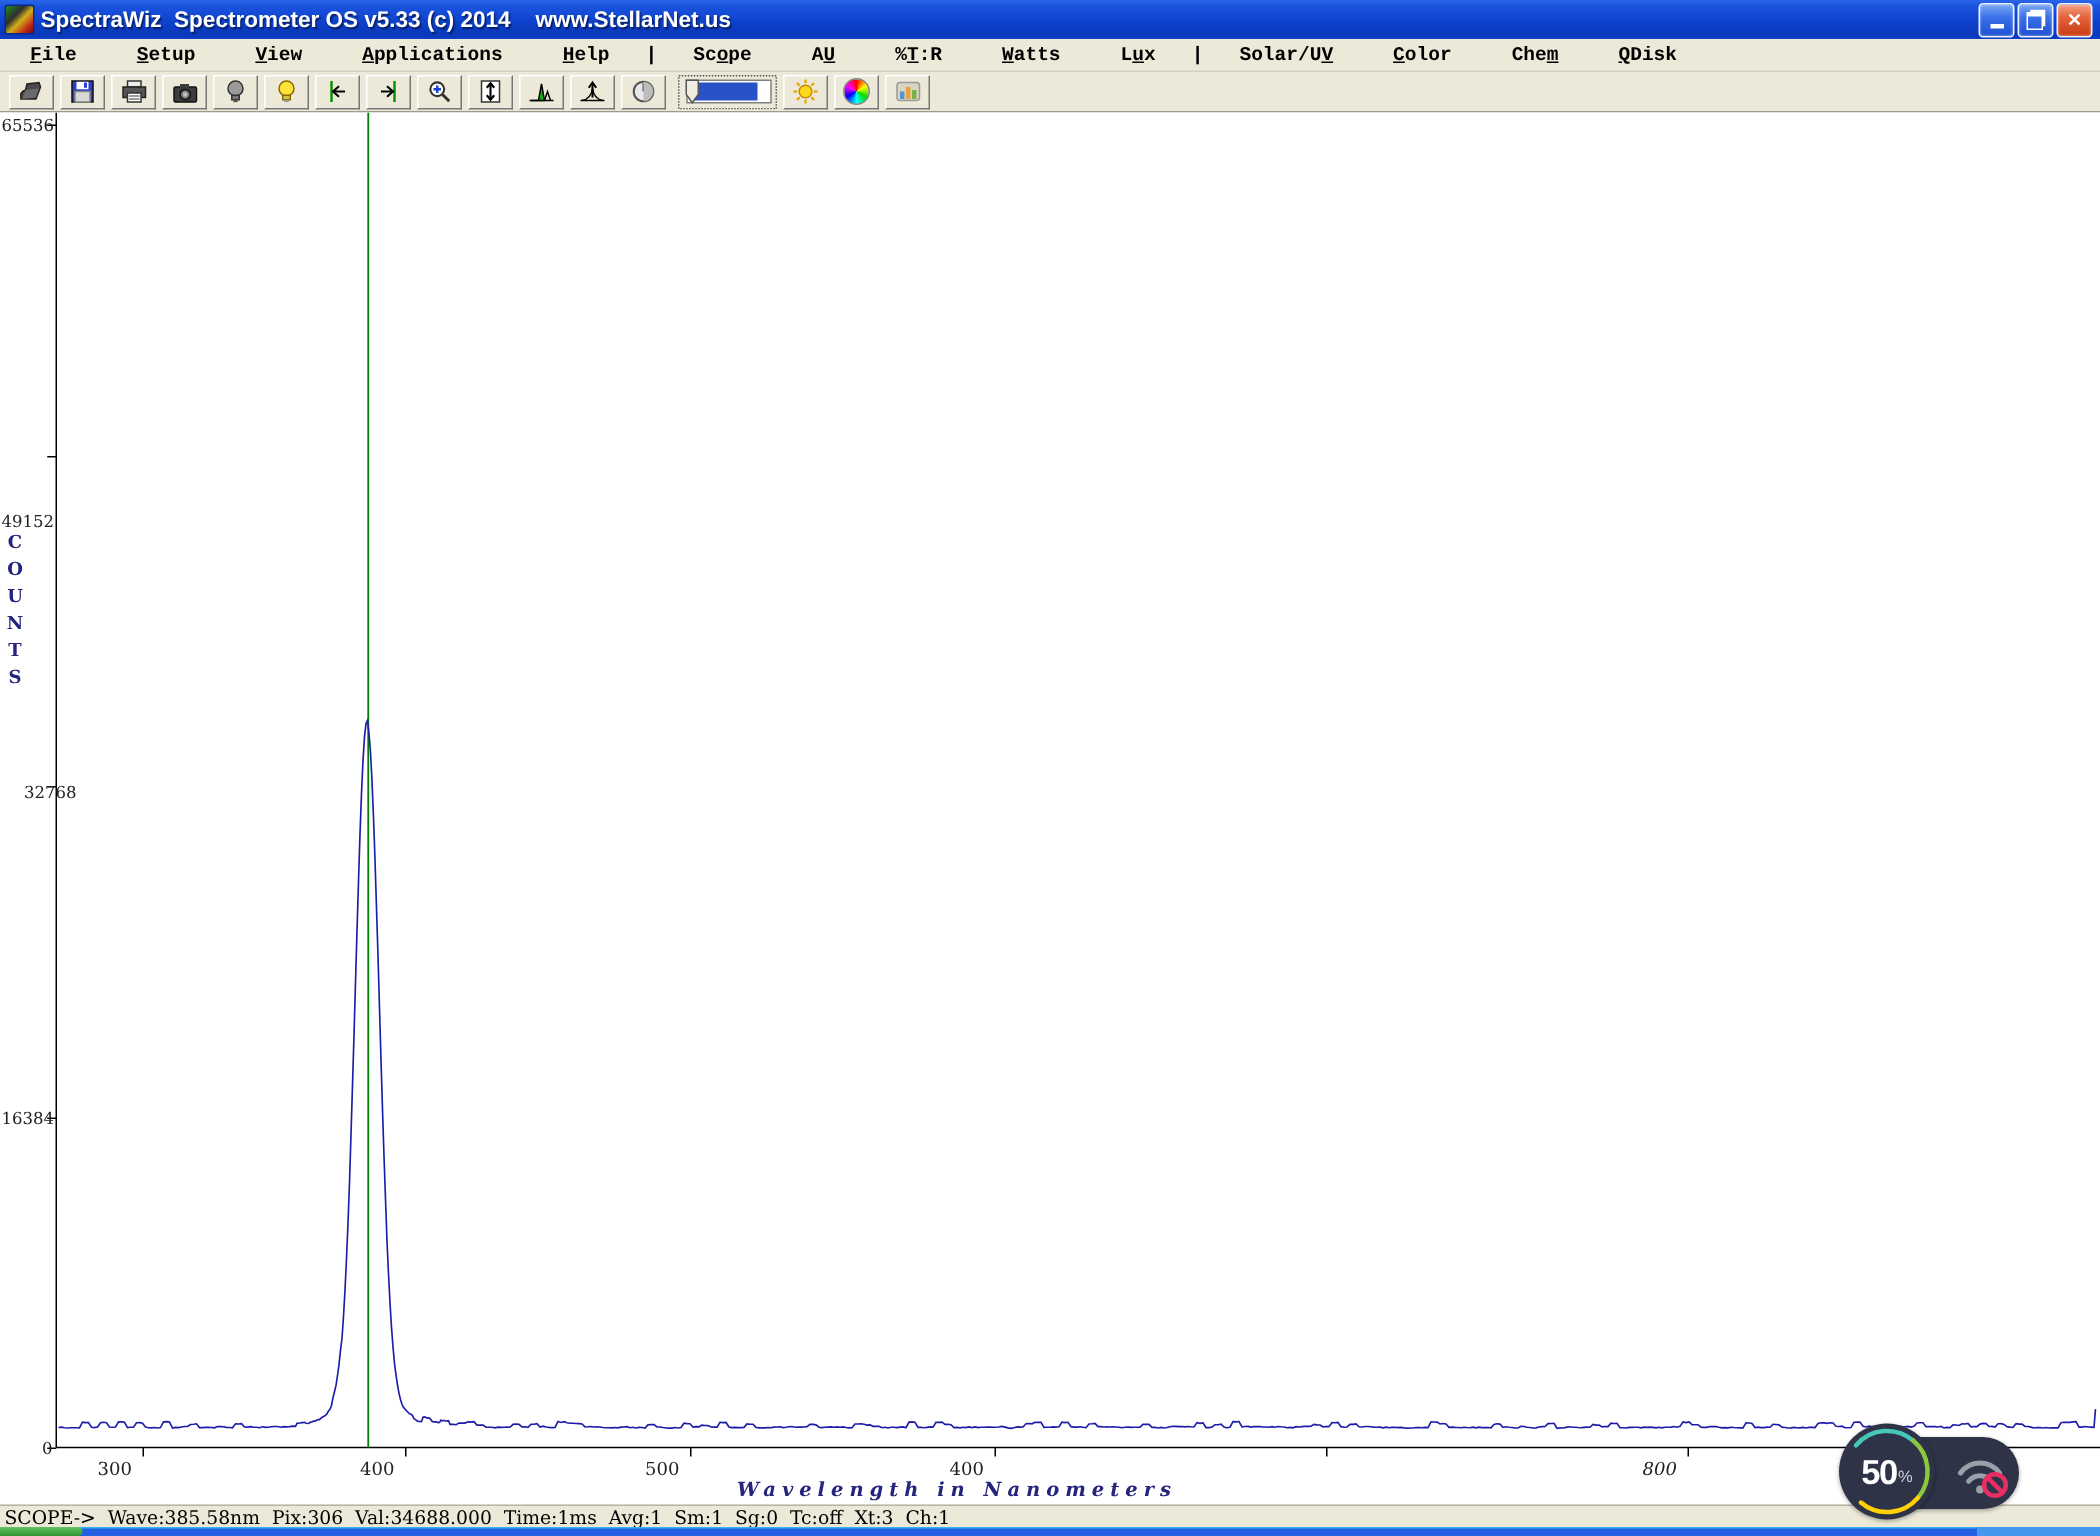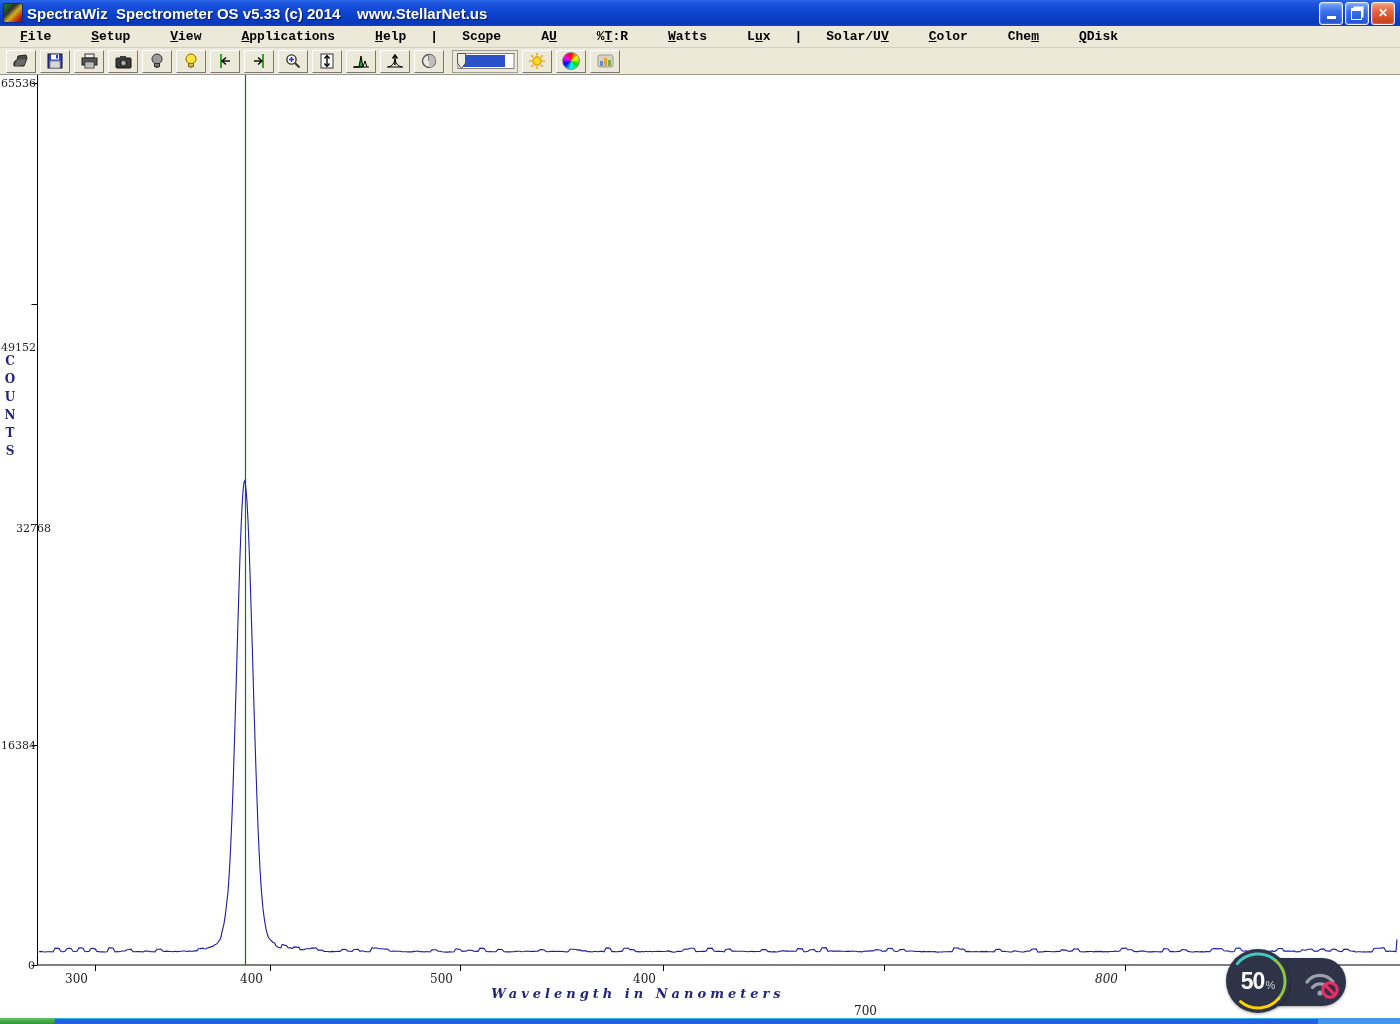--- a/index.html
+++ b/index.html
@@ -277,20 +277,23 @@
       <div class="ytick-label" style="top: 222.5px; margin-top: 43px;">49152</div>
       <div class="ytick-label" style="top: 1.5px;">65536</div>
       <div class="xtick-label" style="left: 65px;">300</div>
       <div class="xtick-label" style="left: 240px;">400</div>
       <div class="xtick-label" style="left: 430px;">500</div>
       <div class="xtick-label" style="left: 633px;">400</div>
       <div class="xtick-label" style="left: 854px; margin-top: 32px;">700</div>
       <div class="xtick-label" style="left: 1095px; font-style: italic;">800</div>
     </div>
 
+  <div class="statusbar">
+    <span>SCOPE-&gt;  Wave:385.58nm  Pix:306  Val:34688.000  Time:1ms  Avg:1  Sm:1  Sg:0  Tc:off  Xt:3  Ch:1</span>
+  </div>
 
   <div class="taskbar">
     <div class="hl"></div>
     <div class="start"></div>
     <div class="tray"></div>
   </div>
 
   <div class="overlay">
     <div class="pill"></div>
     <svg class="wifi" width="46" height="34" viewBox="0 0 46 34">

